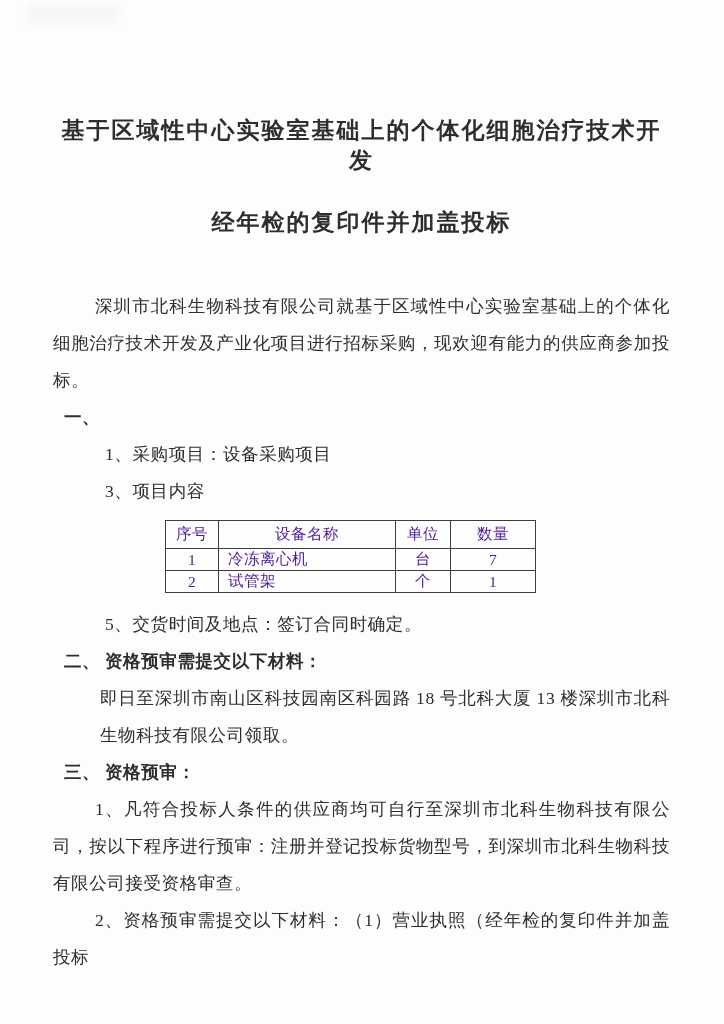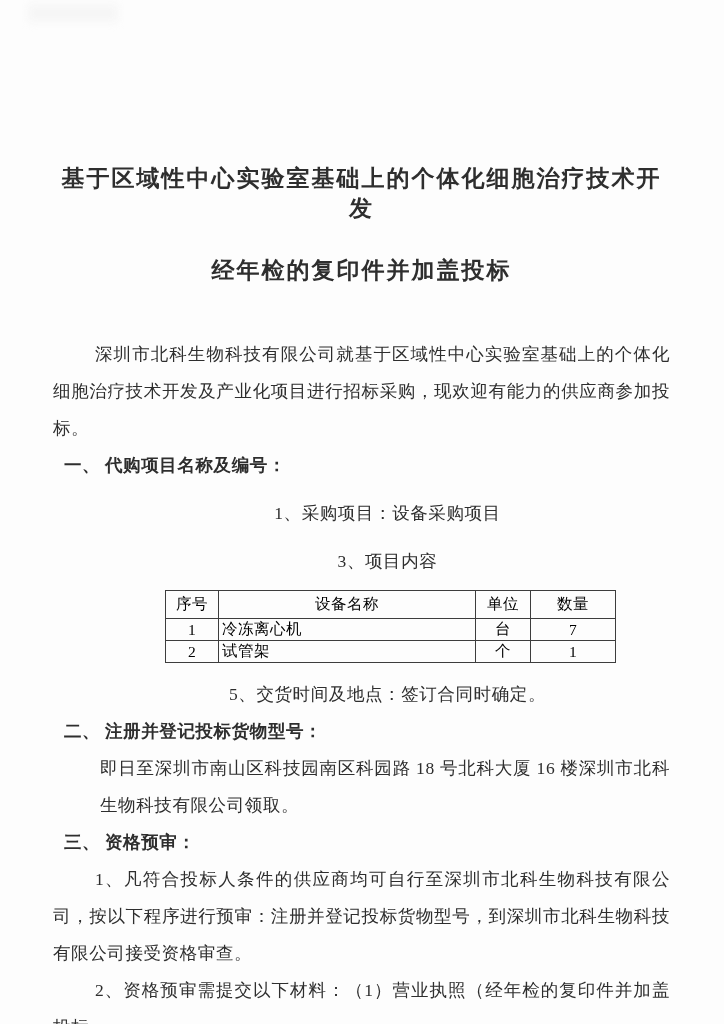--- a/index.html
+++ b/index.html
@@ -29,21 +29,20 @@
     background: #f6f6f6;
     filter: blur(4px);
   }
 
   .doc-title {
     text-align: center;
     font-weight: bold;
     font-size: 23px;
     line-height: 30px;
     letter-spacing: 2px;
-    margin-top: 48px;
   }
 
   .doc-title .line2 {
     margin-top: 32px;
   }
 
   .body-text {
     font-size: 17.5px;
     line-height: 37px;
     letter-spacing: 0.6px;
@@ -65,51 +64,50 @@
     padding-left: 11px;
   }
 
   .section-marker {
     flex: none;
     width: 41px;
   }
 
   .list-item {
     padding-left: 52px;
-    text-align: center;
-    margin-top: 11px;
+    text-align: left;
   }
 
   .equipment-table {
     border-collapse: collapse;
     margin: 10px 0 13px 112px;
     font-size: 15.5px;
-    color: #000000;
+    color: #4c1d95;
     letter-spacing: 0.5px;
   }
 
   .equipment-table th,
   .equipment-table td {
     border: 1px solid #3d3d3d;
     font-weight: normal;
     text-align: center;
     padding: 0 4px;
   }
 
   .equipment-table th { height: 28px; }
   .equipment-table td { height: 21px; }
 
   .col-no   { width: 53px; }
-  .col-name { width: 257px; }
+  .col-name { width: 177px; }
   .col-unit { width: 55px; }
   .col-qty  { width: 85px; }
 
   .equipment-table td.cell-name {
     text-align: left;
-    padding-left: 3px;
+    padding-left: 9px;
   }
 
   .indent-block {
     margin-left: 47px;
   }
 
   .para-indent {
     text-indent: 2.4em;
   }
 </style>
@@ -121,21 +119,20 @@
 
   <div class="doc-title">
     <div class="line1">基于区域性中心实验室基础上的个体化细胞治疗技术开发</div>
     <div class="line2">经年检的复印件并加盖投标</div>
   </div>
 
   <p class="body-text intro">深圳市北科生物科技有限公司就基于区域性中心实验室基础上的个体化细胞治疗技术开发及产业化项目进行招标采购，现欢迎有能力的供应商参加投标。</p>
 
   <div class="section-heading">
     <span class="section-marker">一、</span>
-    <span>代购项目名称及编号：</span>
   </div>
 
   <div class="body-text list-item">1、采购项目：设备采购项目</div>
   <div class="body-text list-item">3、项目内容</div>
 
   <table class="equipment-table">
     <thead>
       <tr>
         <th class="col-no">序号</th>
         <th class="col-name">设备名称</th>
@@ -156,24 +153,24 @@
         <td>个</td>
         <td>1</td>
       </tr>
     </tbody>
   </table>
 
   <div class="body-text list-item">5、交货时间及地点：签订合同时确定。</div>
 
   <div class="section-heading">
     <span class="section-marker">二、</span>
-    <span>注册并登记投标货物型号：</span>
+    <span>资格预审需提交以下材料：</span>
   </div>
 
-  <p class="body-text indent-block">即日至深圳市南山区科技园南区科园路 18 号北科大厦 16 楼深圳市北科生物科技有限公司领取。</p>
+  <p class="body-text indent-block">即日至深圳市南山区科技园南区科园路 18 号北科大厦 13 楼深圳市北科生物科技有限公司领取。</p>
 
   <div class="section-heading">
     <span class="section-marker">三、</span>
     <span>资格预审：</span>
   </div>
 
   <p class="body-text para-indent">1、凡符合投标人条件的供应商均可自行至深圳市北科生物科技有限公司，按以下程序进行预审：注册并登记投标货物型号，到深圳市北科生物科技有限公司接受资格审查。</p>
   <p class="body-text para-indent">2、资格预审需提交以下材料：（1）营业执照（经年检的复印件并加盖投标</p>
 </div>
 

